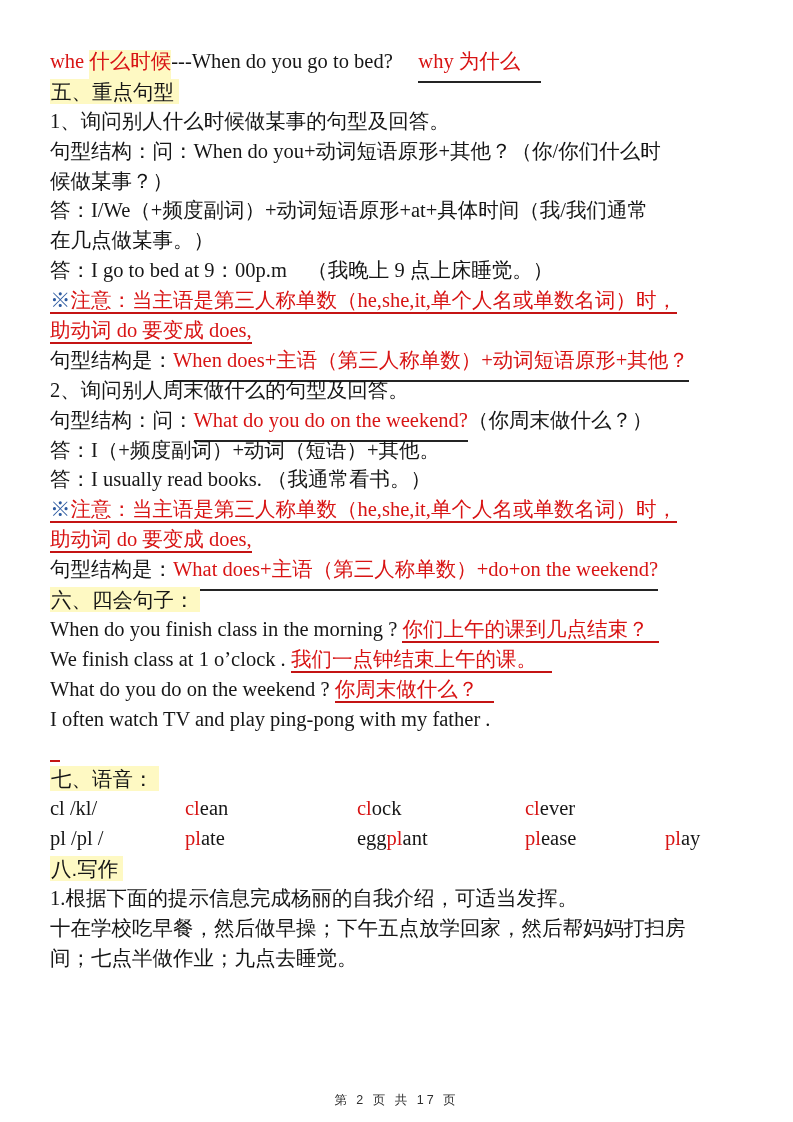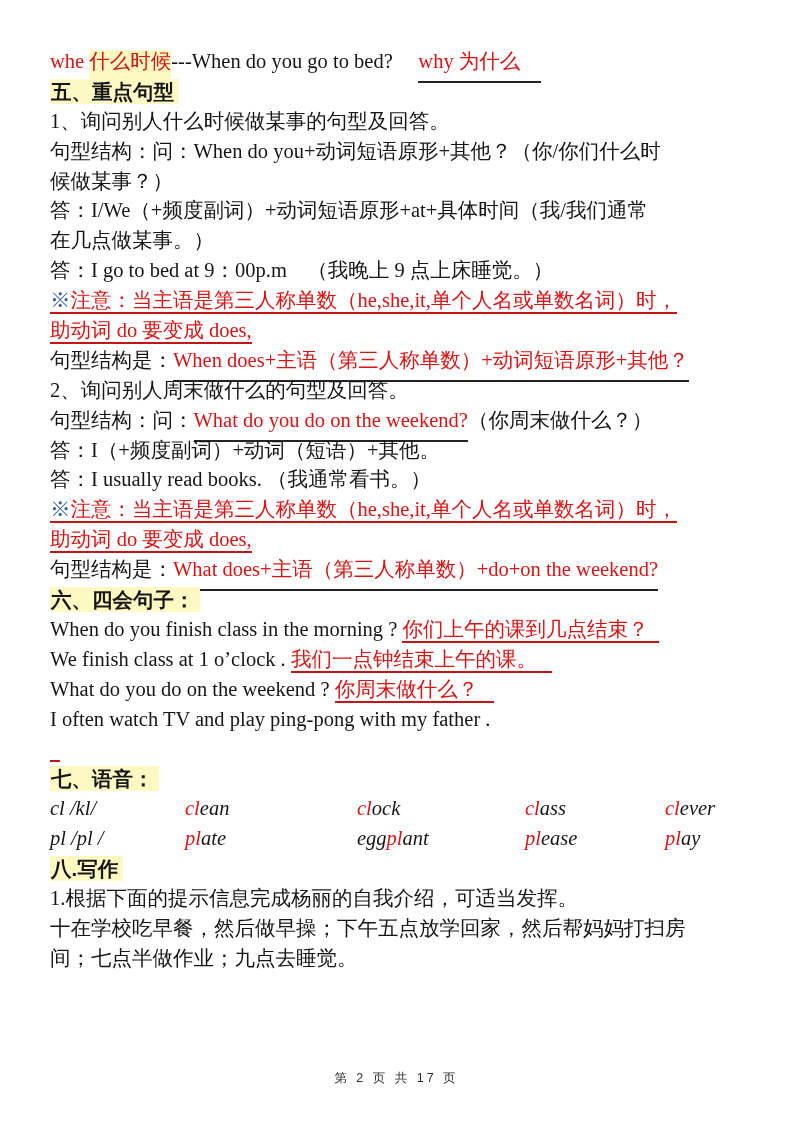--- a/index.html
+++ b/index.html
@@ -16,35 +16,35 @@
     left:50px; top:47px; right:40px;
   }
   .line {
     font-size:20.5px;
     line-height:29.9px;
     white-space:nowrap;
     height:29.9px;
   }
   .heading-line .seg {
     font-family:"Liberation Sans", sans-serif;
-    font-weight:bold;
+    font-weight:normal;
     padding:1px 5px 1px 1px;
   }
   .seg { display:inline; }
   .b { font-weight:bold; }
   .red { color:#d81414; }
   .blue { color:#2c5aa0; }
   .hl { background:#fef9c3; }
   .u-dark { border-bottom:2px solid #242424; padding-bottom:9px; }
   .u-red  { border-bottom:2px solid #c41414; padding-bottom:1px; }
   .phonics-row { display:grid; grid-template-columns:135px 172px 168px 140px auto; }
-  .phonics-cell { white-space:nowrap;font-style:italic; }
+  .phonics-cell { white-space:nowrap; }
   .footer {
     position:absolute;
-    left:0; right:0; top:1070px;
+    left:0; right:0; top:1092px;
     text-align:center;
     font-size:12.5px;
     letter-spacing:3px;
     color:#2e2e2e;
     font-family:"Liberation Sans", sans-serif;
   }
 </style>
 </head>
 <body>
 
@@ -72,21 +72,20 @@
       <div class="line"><span class="seg">When do you finish class in the morning ? </span><span class="seg red u-red">你们上午的课到几点结束？</span><span class="seg u-red">&nbsp;&nbsp;</span></div>
       <div class="line"><span class="seg">We finish class at 1 o’clock . </span><span class="seg red u-red">我们一点钟结束上午的课。</span><span class="seg u-red">&nbsp;&nbsp;&nbsp;</span></div>
       <div class="line"><span class="seg">What do you do on the weekend ? </span><span class="seg red u-red">你周末做什么？</span><span class="seg u-red">&nbsp;&nbsp;&nbsp;</span></div>
       <div class="line"><span class="seg">I often watch TV and play ping-pong with my father .</span></div>
       <div class="line"><span class="seg u-red">&nbsp;&nbsp;</span></div>
       <div class="line heading-line"><span class="seg hl b">七、语音：</span></div>
       <div class="line phonics-row">
         <span class="phonics-cell"><span class="seg">cl /kl/</span></span>
         <span class="phonics-cell"><span class="seg red">cl</span><span class="seg">ean</span></span>
         <span class="phonics-cell"><span class="seg red">cl</span><span class="seg">ock</span></span>
-        <span class="phonics-cell"><span class="seg red">cl</span><span class="seg">ass</span></span>
         <span class="phonics-cell"><span class="seg red">cl</span><span class="seg">ever</span></span>
       </div>
       <div class="line phonics-row">
         <span class="phonics-cell"><span class="seg">pl /pl /</span></span>
         <span class="phonics-cell"><span class="seg red">pl</span><span class="seg">ate</span></span>
         <span class="phonics-cell"><span class="seg">egg</span><span class="seg red">pl</span><span class="seg">ant</span></span>
         <span class="phonics-cell"><span class="seg red">pl</span><span class="seg">ease</span></span>
         <span class="phonics-cell"><span class="seg red">pl</span><span class="seg">ay</span></span>
       </div>
       <div class="line heading-line"><span class="seg hl b">八.写作</span></div>

